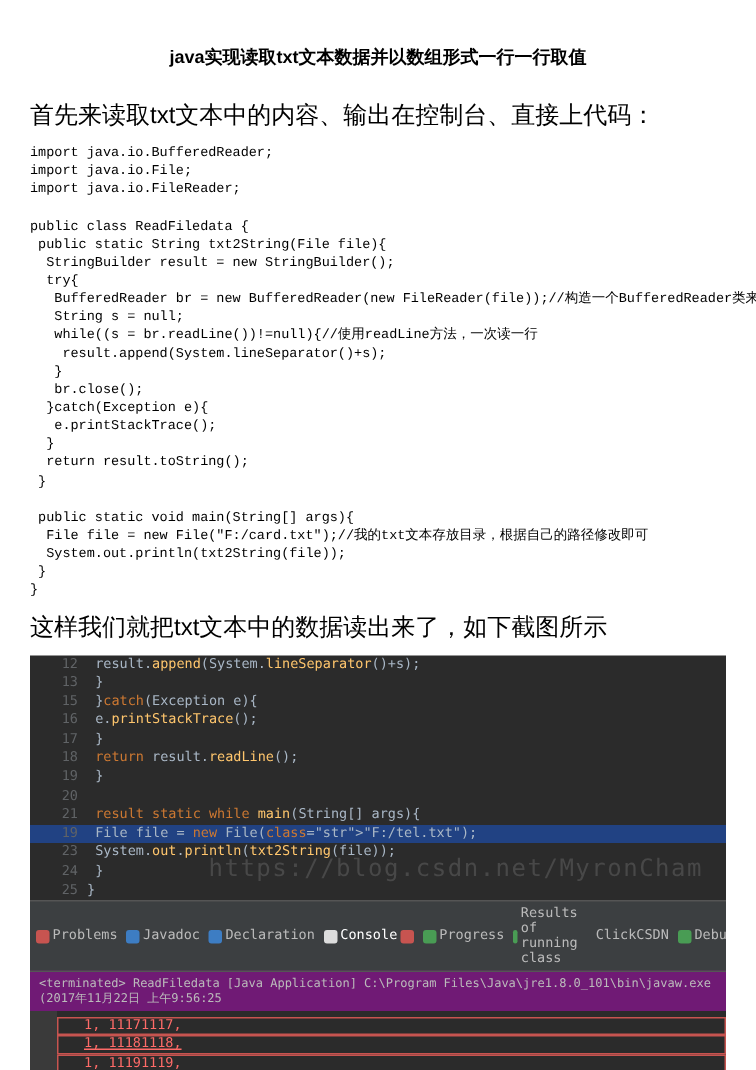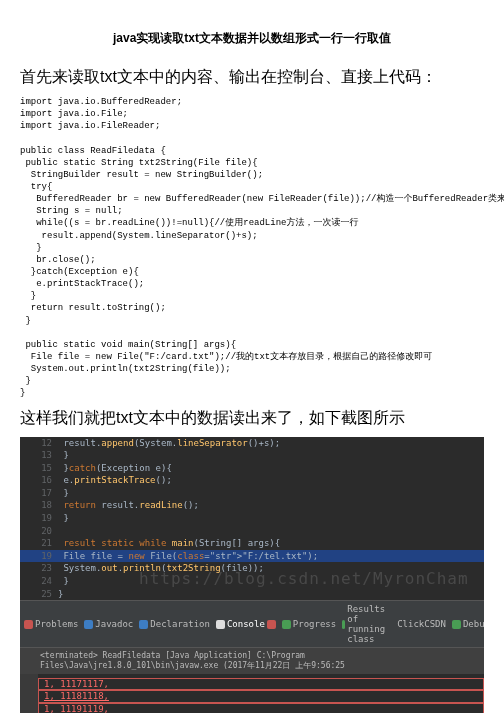--- a/index.html
+++ b/index.html
@@ -13,24 +13,24 @@
   .cls{color:#a9b7c6}
   .mtd{color:#ffc66d}
   .hl{background:#214283}
   .watermark{position:absolute;color:#555;font-size:16px;left:119px;top:132px;opacity:.7;letter-spacing:1px}
   .toolbar{background:#3c3f41;color:#bbb;font-size:9px;padding:3px 4px;border-top:1px solid #555;display:flex;gap:6px;align-items:center;flex-wrap:nowrap;overflow:hidden}
   .toolbar span{display:inline-flex;align-items:center;gap:2px}
   .ic{display:inline-block;width:9px;height:9px;border-radius:2px}
   .red{background:#c75450}
   .grn{background:#499c54}
   .blu{background:#3d7dc3}
-  .termbar{background:#404040;color:#bbb;font-size:8px;padding:3px 20px;border-top:1px solid #555}
+  .termbar{background:#701a75;color:#bbb;font-size:8px;padding:3px 6px;border-top:1px solid #555}
   .termbar .t1{color:#bbb}
   .output{background:#2b2b2b;color:#a9b7c6;font-size:9px;font-family:Consolas,monospace;padding:4px 0;border-left:18px solid #3a3a3a}
-  .output .ln2{padding:0 6px;line-height:1.35}
+  .output .ln2{padding:0 18px;line-height:1.35}
   .redbox{color:#ff6b68}
 </style>
 </head>
 <body>
 
 <h1>java实现读取txt文本数据并以数组形式一行一行取值</h1>
 <div class="intro">首先来读取txt文本中的内容、输出在控制台、直接上代码：</div>
 <div class="code">import java.io.BufferedReader;
 import java.io.File;
 import java.io.FileReader;

